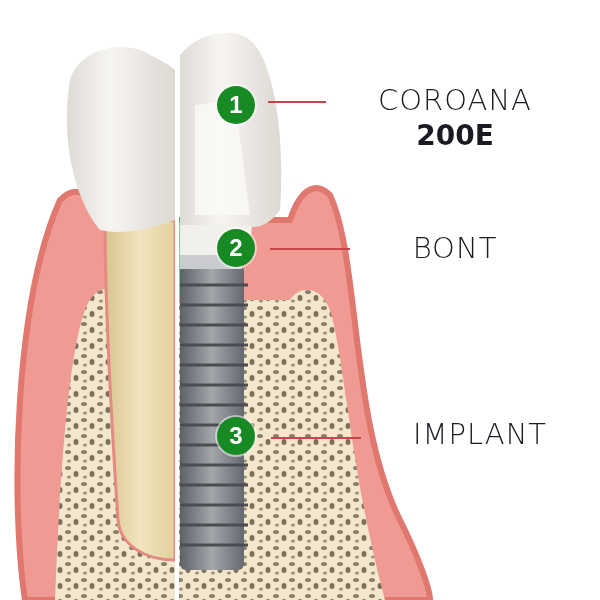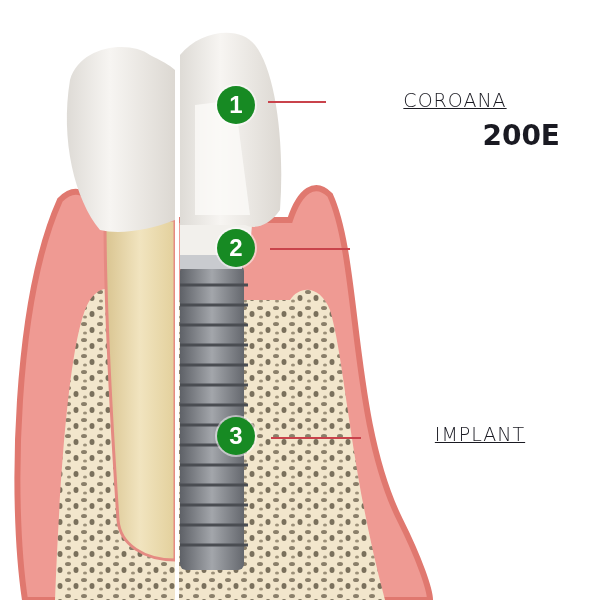--- a/index.html
+++ b/index.html
@@ -3,22 +3,22 @@
 <meta charset="utf-8">
 <style>
   html,body{margin:0;padding:0;background:#fff;}
   body{width:600px;height:600px;position:relative;overflow:hidden;font-family:"DejaVu Sans","Liberation Sans",sans-serif;}
   .illus{position:absolute;left:0;top:0;width:600px;height:600px;}
   .badge{position:absolute;width:38px;height:38px;border-radius:50%;background:#178a23;color:#fff;
     font-family:"Liberation Sans",sans-serif;font-size:24px;font-weight:bold;display:flex;align-items:center;justify-content:center;
     box-shadow:0 0 0 2px rgba(255,255,255,0.5);}
   .leader{position:absolute;height:2px;background:#c9434b;}
   .label{position:absolute;text-align:center;color:#1a1a22;}
-  .label .name{font-family:"DejaVu Sans",sans-serif;font-weight:200;font-size:19px;letter-spacing:1px;line-height:36px;text-decoration:underline;-webkit-text-stroke:0;}
-  .label .price{font-family:"DejaVu Sans",sans-serif;font-weight:bold;font-size:28px;line-height:36px;text-align:right;}
+  .label .name{font-family:"DejaVu Sans",sans-serif;font-weight:200;font-size:29px;letter-spacing:1px;line-height:36px;-webkit-text-stroke:0;}
+  .label .price{font-family:"DejaVu Sans",sans-serif;font-weight:bold;font-size:28px;line-height:36px;}
 </style>
 </head>
 <body>
 
 <svg class="illus" viewBox="0 0 600 600" xmlns="http://www.w3.org/2000/svg">
   <defs>
     <pattern id="bonePat" width="16" height="16" patternUnits="userSpaceOnUse">
       <rect width="16" height="16" fill="#f2e6cc"></rect>
       <ellipse cx="4" cy="4" rx="3" ry="2" fill="#8a7f6a"></ellipse>
       <ellipse cx="12" cy="10" rx="2.5" ry="3" fill="#7a705c"></ellipse>
@@ -86,20 +86,21 @@
 <div class="label" style="left:350px;top:82px;width:210px;">
   <div class="name">COROANA</div>
   <div class="price">200E</div>
 </div>
 
 <div class="badge" style="left:217px;top:229px;">
     <span>2</span>
   </div>
 <div class="leader" style="left:270px;top:248px;width:80px;"></div>
 <div class="label" style="left:355px;top:230px;width:200px;">
+  <div class="name">BONT</div>
 </div>
 
 <div class="badge" style="left:217px;top:417px;">
     <span>3</span>
   </div>
 <div class="leader" style="left:271px;top:437px;width:90px;"></div>
 <div class="label" style="left:380px;top:416px;width:200px;">
   <div class="name">IMPLANT</div>
 </div>
 

